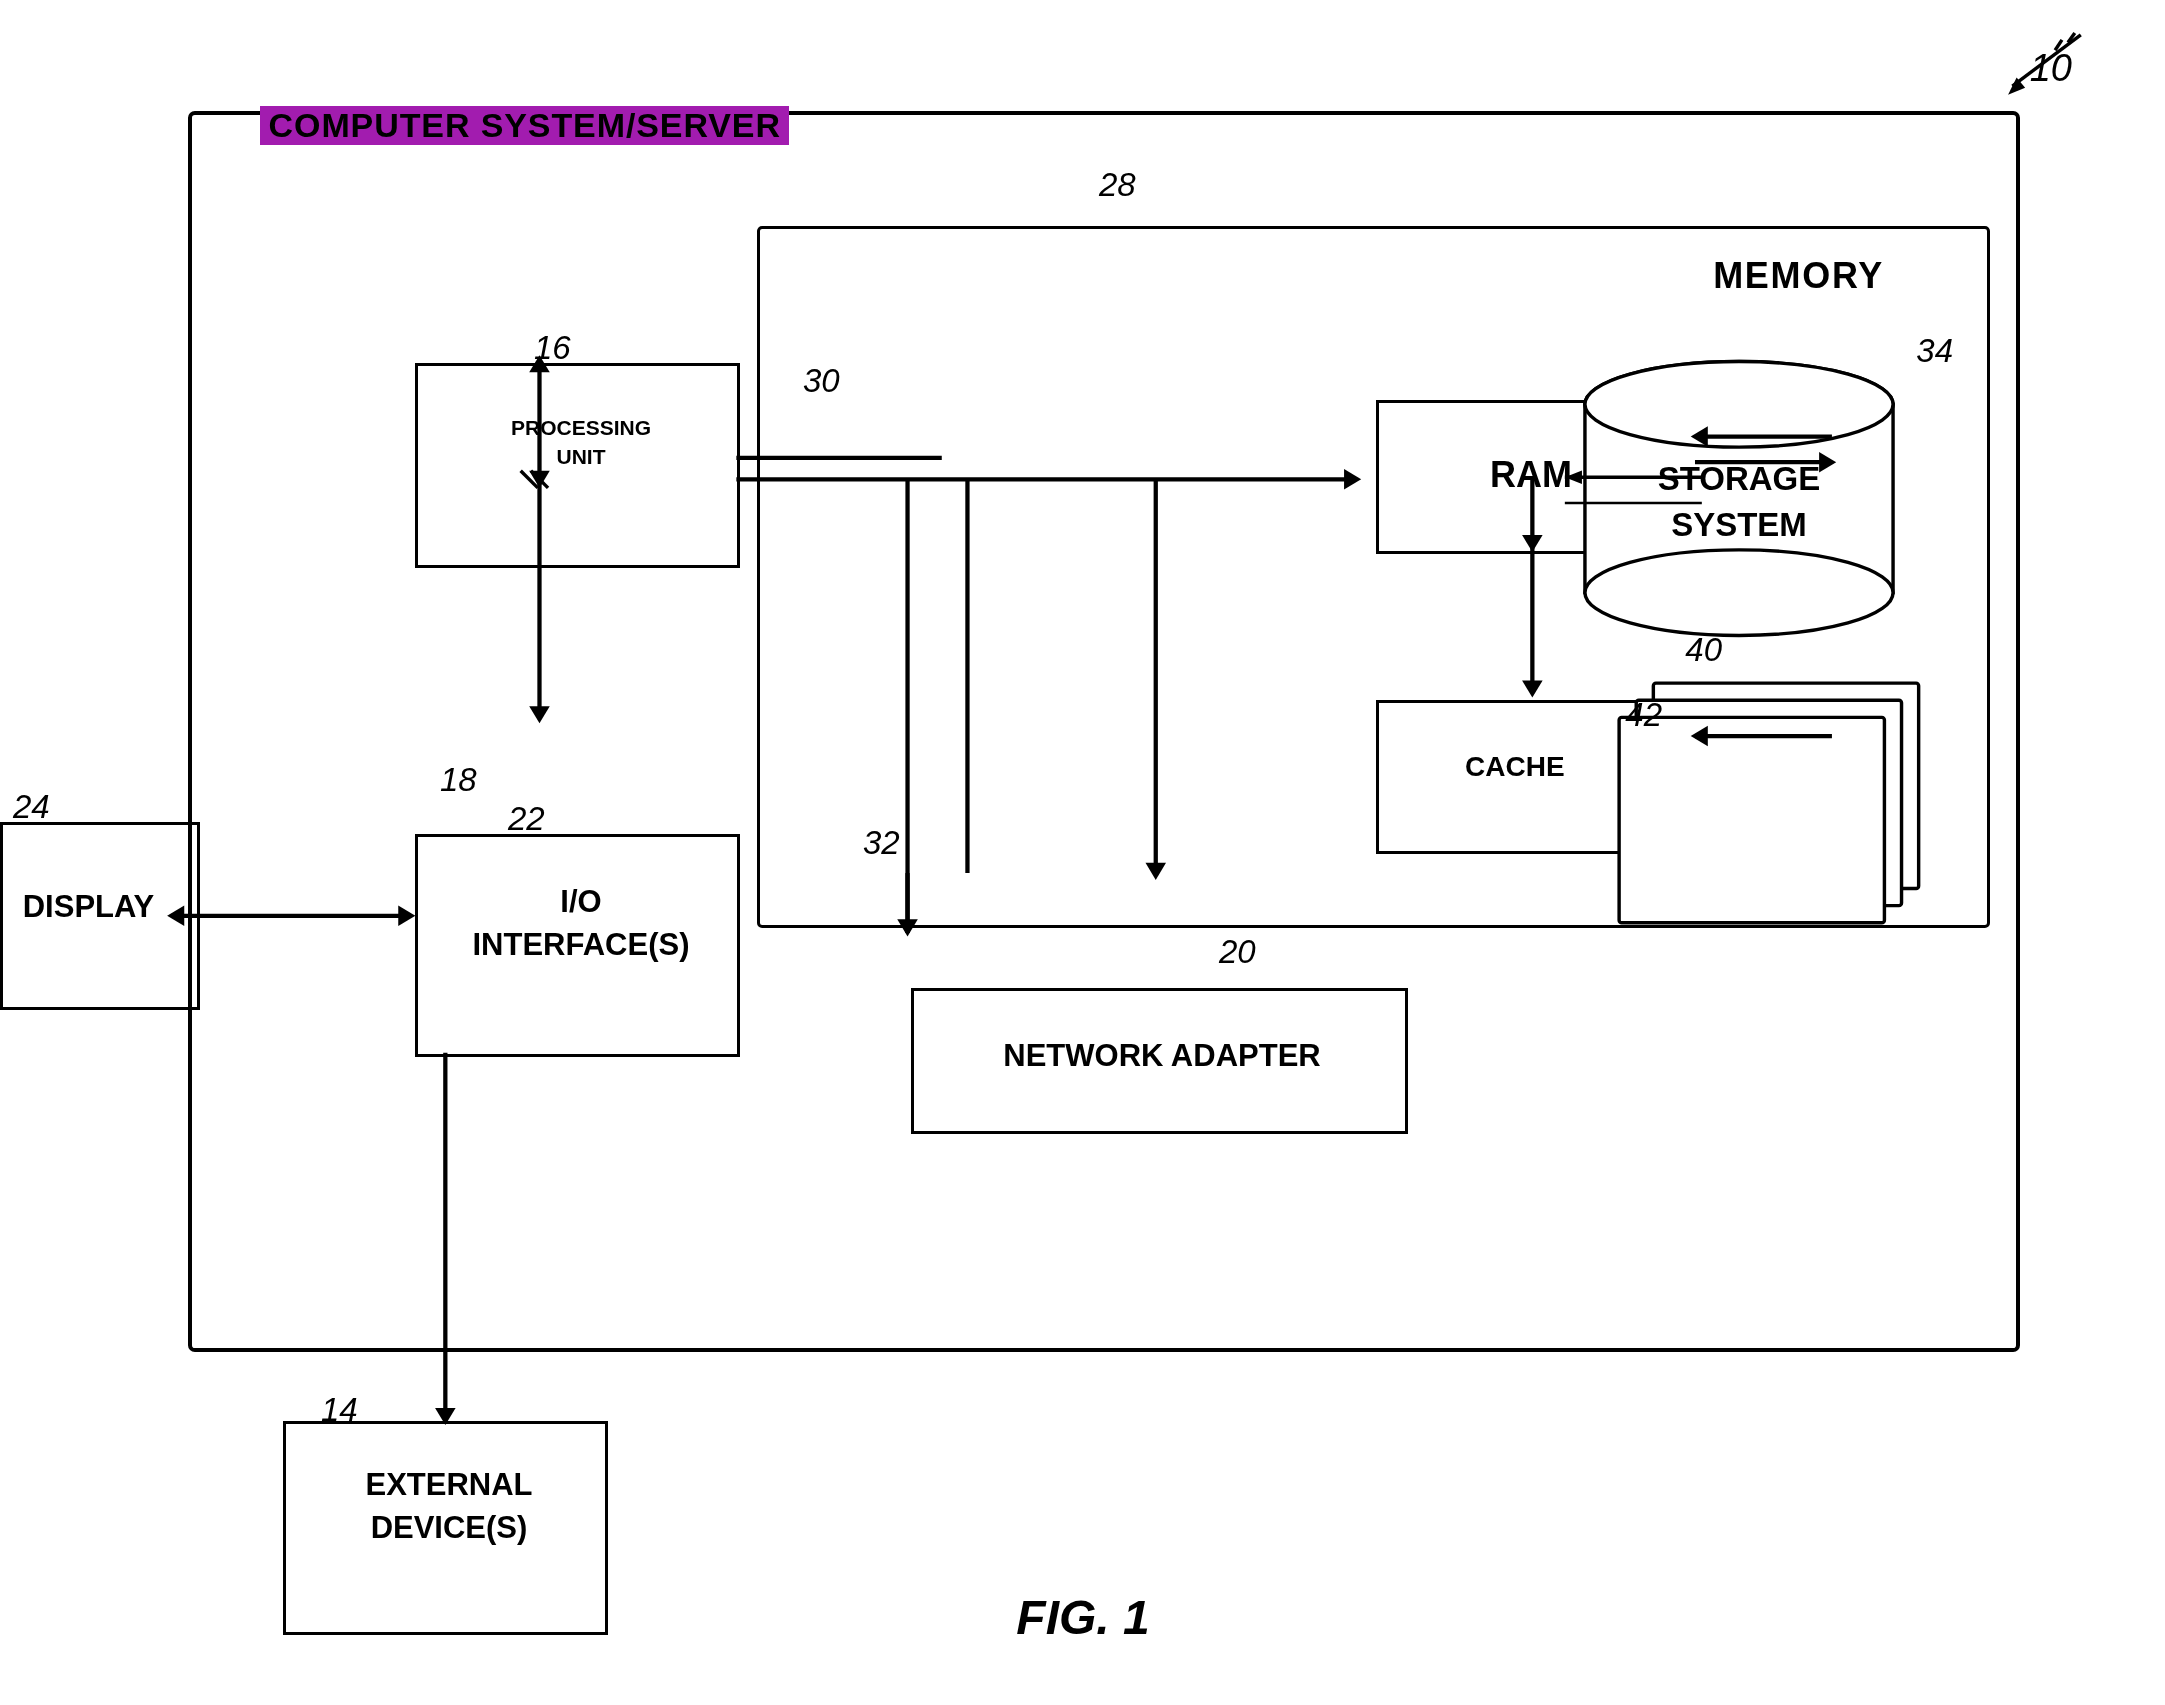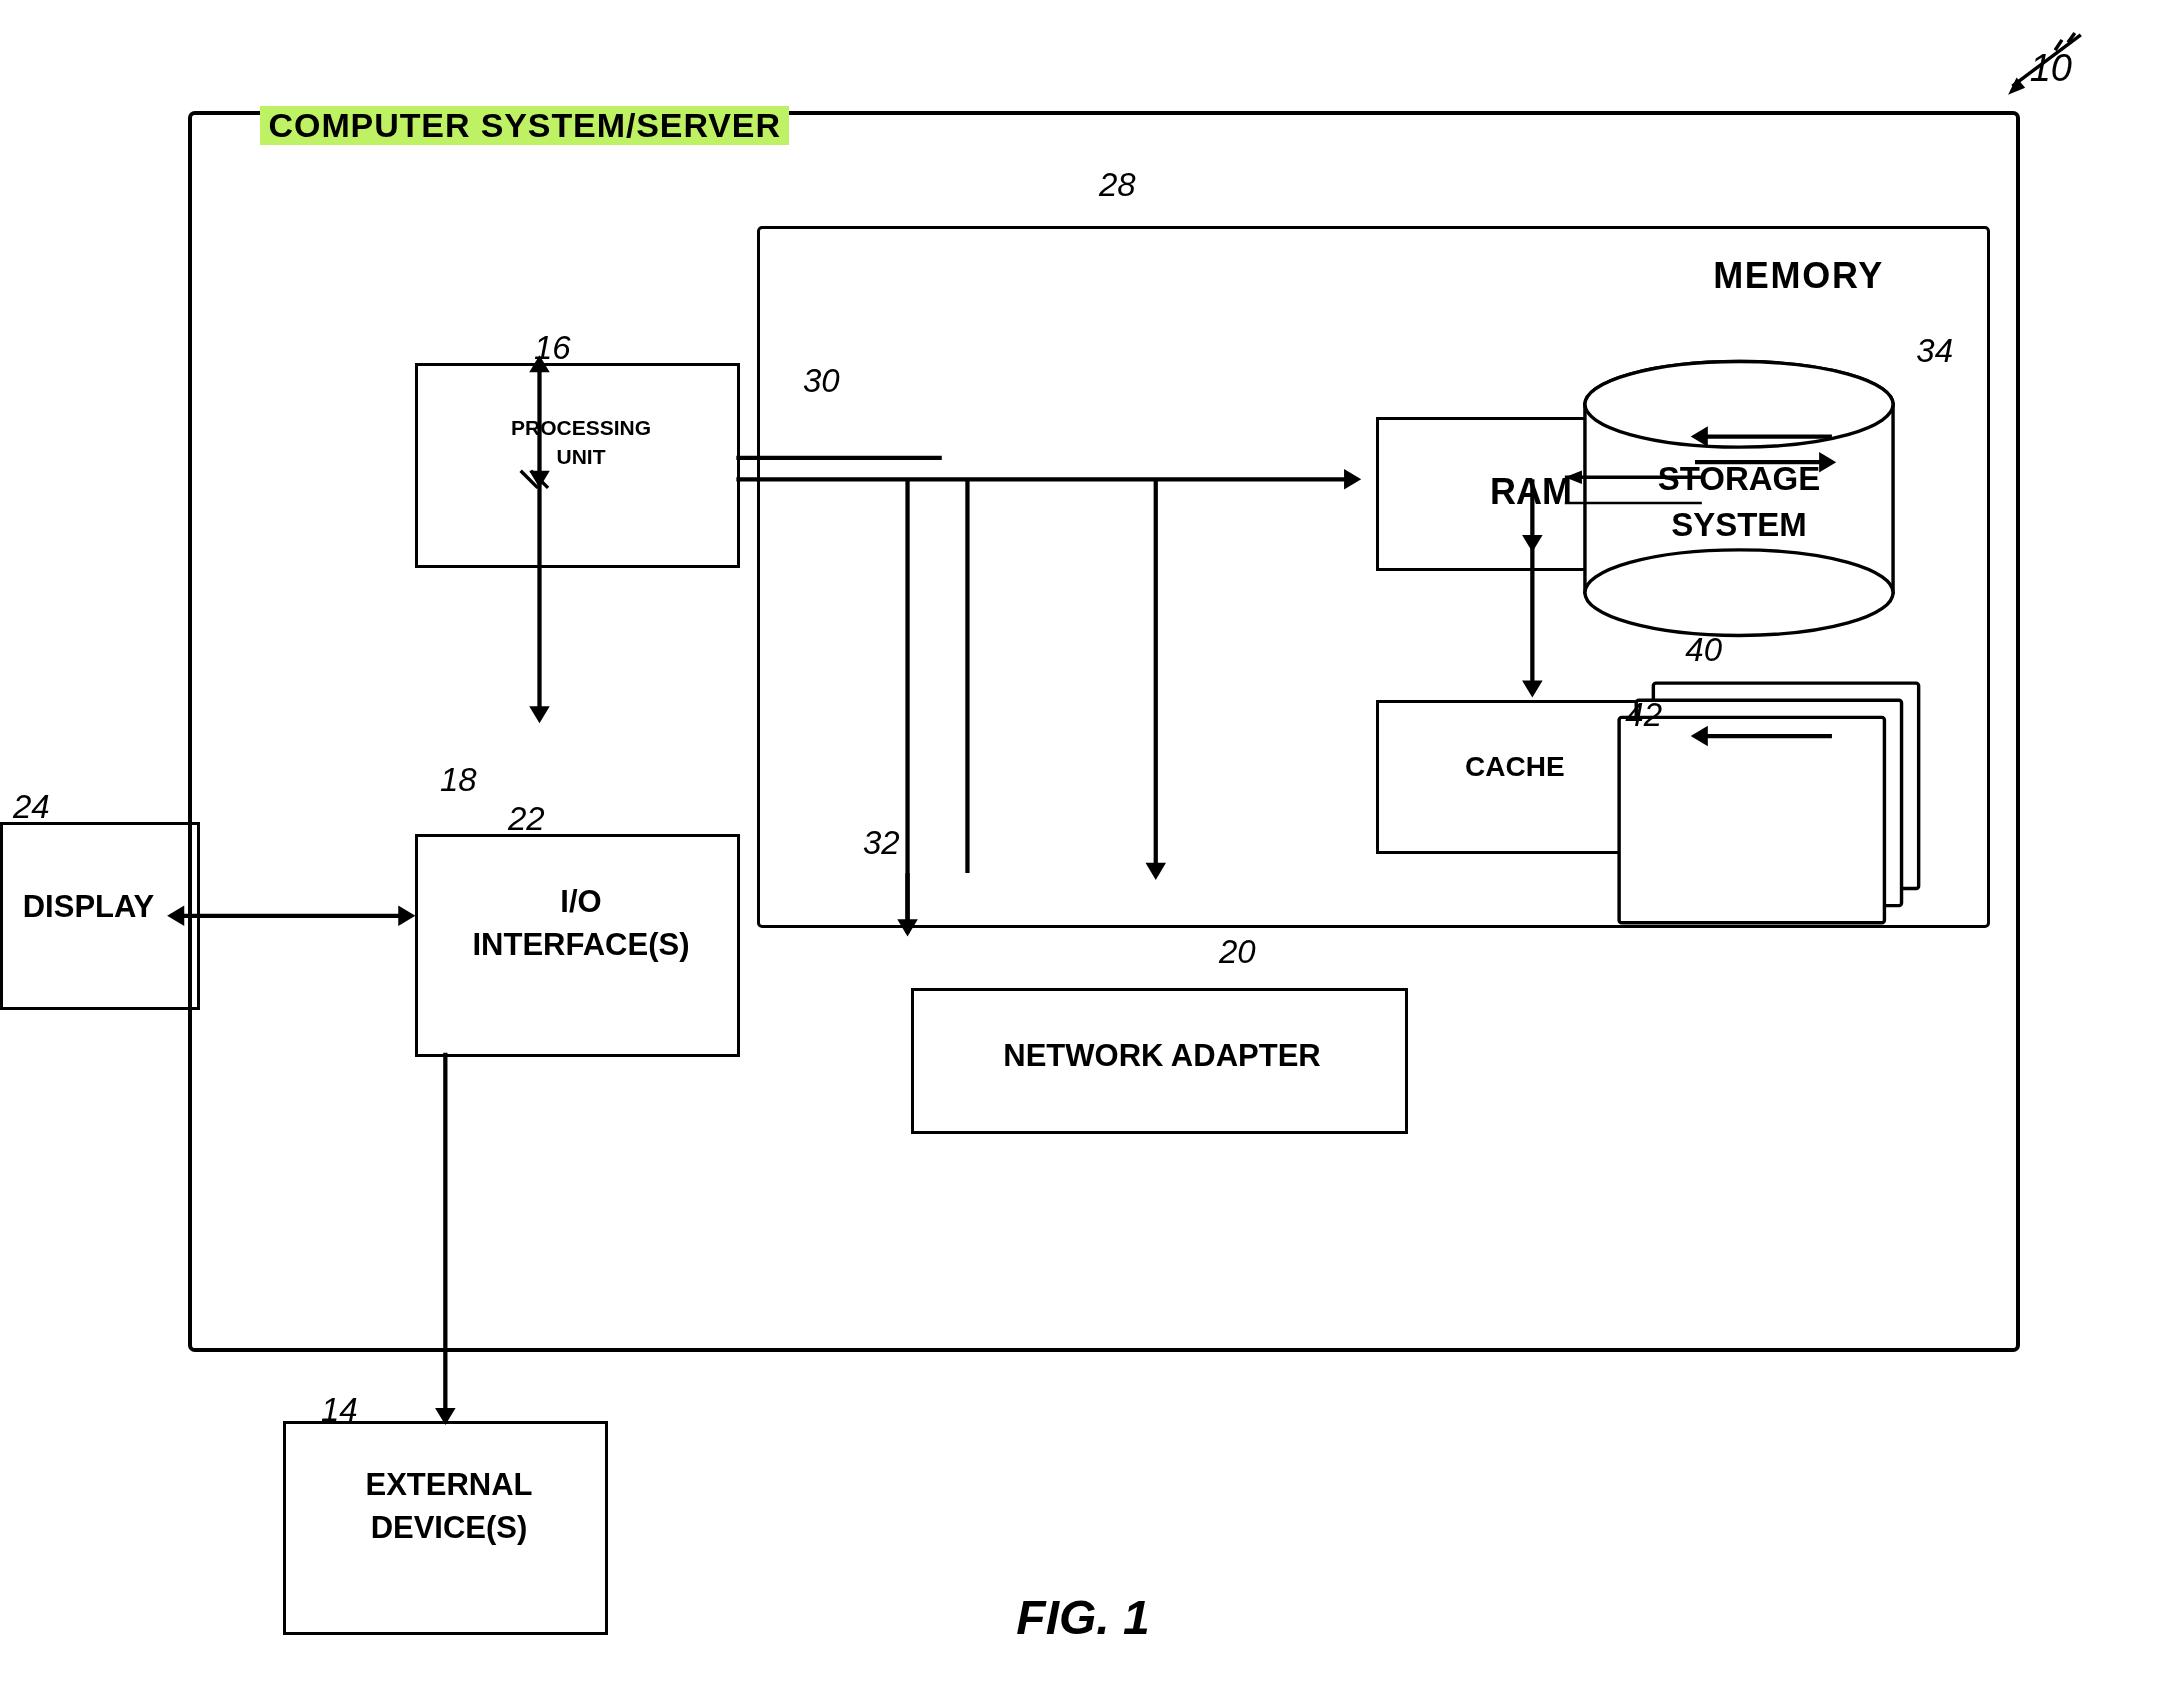--- a/index.html
+++ b/index.html
@@ -24,21 +24,21 @@
       position: absolute;
       top: 111px; left: 188px;
       width: 1832px;
       height: 1241px;
       border: 4.3px solid #000;
       border-radius: 6.8px;
     }
     .main-box-label {
       position: absolute;
       top: -8.6px; left: 68px;
-      background: #bef264;
+      background: #a21caf;
       padding: 0 8.6px;
       font-size: 34px;
       font-weight: bold;
       letter-spacing: 0.9px;
     }
 
     
     .memory-box {
       position: absolute;
       top: 111px; left: 565px;
@@ -51,21 +51,21 @@
       position: absolute;
       top: 26px; right: 103px;
       font-size: 36px;
       font-weight: bold;
       letter-spacing: 1.7px;
     }
 
     
     .ram-box {
       position: absolute;
-      top: 188px; left: 616px;
+      top: 171px; left: 616px;
       width: 325px;
       height: 154px;
       border: 3.4px solid #000;
       padding-left: 36px;
     }
     .ram-label {
       position: absolute;
       top: 51px; left: 111px;
       font-size: 36px;
       font-weight: bold;

